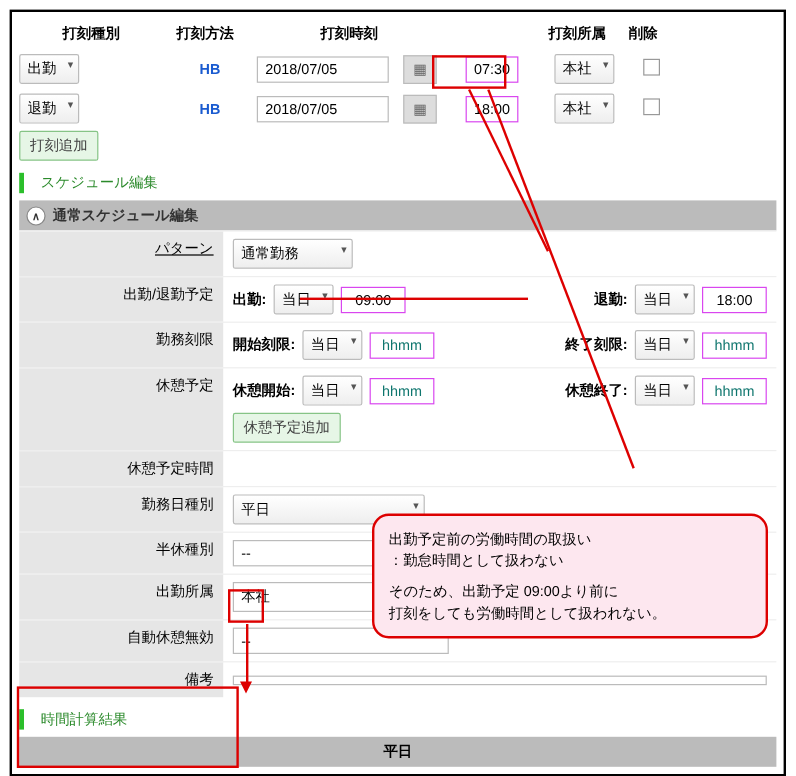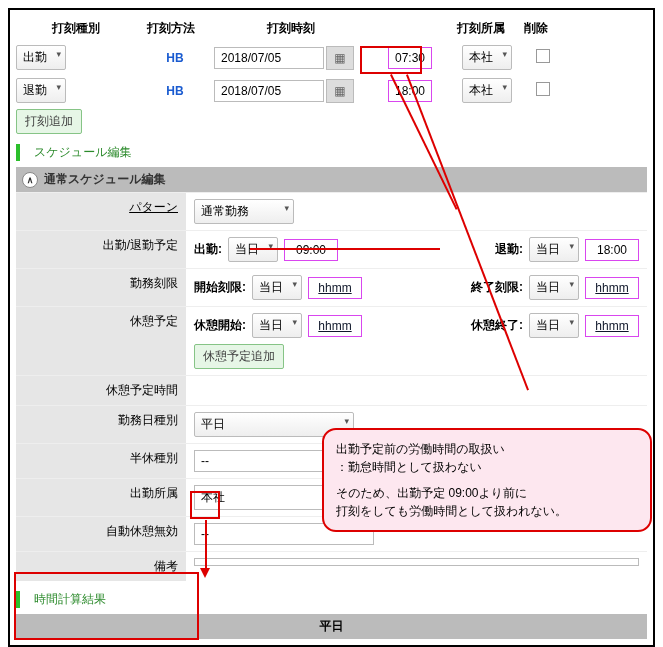--- a/index.html
+++ b/index.html
@@ -5,32 +5,32 @@
 * { box-sizing: border-box; font-family: "Meiryo", sans-serif; font-size: 12px; }
 body { margin: 0; padding: 8px; background: #fff; width: 663px; }
 .frame { border: 2px solid #000; padding: 6px; position: relative; }
 
 
 .ts-head { display: grid; grid-template-columns: 120px 70px 170px 70px 70px 40px; text-align: center; font-weight: bold; padding: 4px 0; }
 .ts-row { display: grid; grid-template-columns: 120px 70px 170px 70px 70px 40px; align-items: center; gap: 4px; padding: 4px 0; }
 .sel { border: 1px solid #bbb; border-radius: 2px; padding: 3px 18px 3px 6px; background: linear-gradient(#fff,#eee); position: relative; display: inline-block; }
 .sel::after { content: "▾"; position: absolute; right: 4px; top: 3px; font-size: 9px; color: #555;}
 .hb { color: #1a5bd0; font-weight: bold; text-align: center; }
-.date-cell { display: flex; align-items: center; gap: 2px; }
+.date-cell { display: flex; align-items: center; gap: 12px; }
 .date-in { border: 1px solid #bbb; padding: 3px 6px; width: 110px; background: #fff; }
 .cal { width: 28px; height: 24px; background: #ddd; border: 1px solid #bbb; display: flex; align-items: center; justify-content: center; color: #666;}
 .time-in { border: 1px solid #d946ef; padding: 3px 6px; width: 54px; text-align: center; background: #fff;}
-.time-in.ph { color: #0f172a; text-decoration: underline; }
+.time-in.ph { color: #0f766e; }
 .btn-add { display: inline-block; padding: 3px 8px; border: 1px solid #86c486; background: #e6f6e6; color: #404040; border-radius: 2px; margin-top: 2px;}
 .sec-label { color: #2b8a2b; font-weight: normal; border-left: 4px solid #2bbf2b; padding-left: 14px; margin: 10px 0 6px;}
 .panel-hd { background: #bbb; color: #333; font-weight: bold; padding: 4px 6px; display: flex; align-items: center; gap: 6px; }
 .disc { width: 16px; height: 16px; border-radius: 50%; background: #fff; border: 1px solid #888; display: inline-flex; align-items: center; justify-content: center; font-size: 9px;}
 .form-row { display: grid; grid-template-columns: 170px 1fr; border-top: 1px solid #eee; }
 .flab { background: #e6e6e6; padding: 6px 8px; text-align: right; font-weight: normal; }
-.fval { padding: 6px 8px; display: flex; align-items: flex-start; gap: 8px; flex-wrap: wrap; }
+.fval { padding: 6px 8px; display: flex; align-items: center; gap: 8px; flex-wrap: wrap; }
 .pr { display: flex; align-items: center; gap: 6px; }
 .pr .cap { font-weight: bold; }
 .wide-in { border: 1px solid #bbb; padding: 3px 6px; flex: 1; min-width: 180px; background: #fff; }
 
 
 .res-head { background: #bbb; text-align: center; font-weight: bold; padding: 4px; margin-top: 6px;}
 
 
 .redbox { position: absolute; border: 2px solid #d00; pointer-events: none; }
 .redunder { position: absolute; border-bottom: 2px solid #d00; pointer-events: none; }
@@ -194,21 +194,21 @@
   
   <div class="redbox" style="left:350px;top:36px;width:62px;height:28px;"></div>
   <div class="redunder" style="left:240px;top:238px;width:190px;"></div>
   <div class="arrow-line" style="left:380px;top:65px;height:150px;transform:rotate(-26deg);"></div>
   <div class="arrow-line" style="left:396px;top:65px;height:338px;transform:rotate(-21deg);"></div>
   <div class="redbox" style="left:180px;top:481px;width:30px;height:28px;"></div>
   <div class="arrow-line" style="left:195px;top:510px;height:50px;"></div>
   <div class="arrow-head" style="left:190px;top:558px;"></div>
   <div class="redbox" style="left:4px;top:562px;width:185px;height:68px;"></div>
 
-  <div class="callout" style="left:312px;top:418px;">
+  <div class="callout" style="left:300px;top:418px;">
     <div>出勤予定前の労働時間の取扱い</div>
     <div>：勤怠時間として扱わない</div>
     <div style="height:8px"></div>
     <div>そのため、出勤予定 09:00より前に</div>
     <div>打刻をしても労働時間として扱われない。</div>
   </div>
 
 </div>
 
 </body></html>

